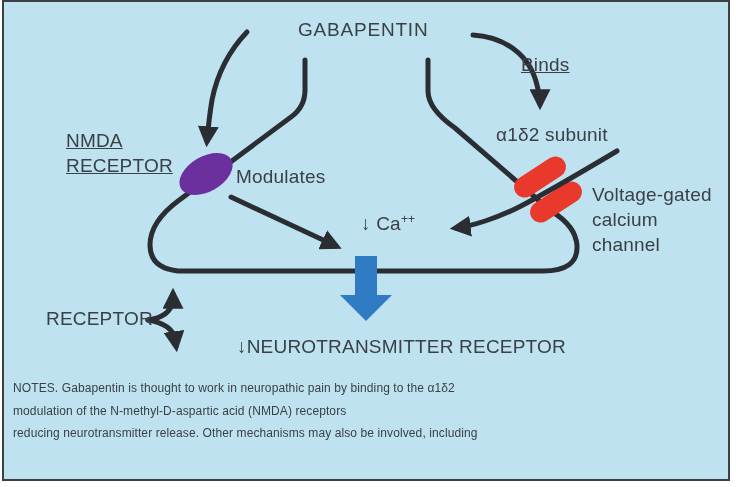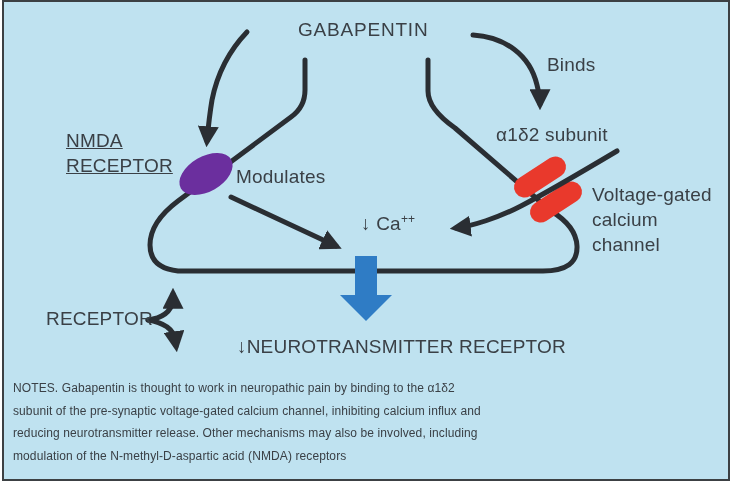--- a/index.html
+++ b/index.html
@@ -53,30 +53,29 @@
 
   <path class="stroke" marker-end="url(#ah)" d="M617,151 C580,173 546,193 521,206 C498,218 472,226 456,228" stroke="#2A2E33"></path>
 
   <polygon points="355,256 377,256 377,295 392,295 366,321 340,295 355,295" fill="#2F7CC5"></polygon>
 
   <path class="stroke" marker-end="url(#ah)" d="M148,320 Q170,317 173,301 L173,294" stroke="#2A2E33"></path>
   <path class="stroke" marker-end="url(#ah)" d="M148,320 Q172,324 175,339 L176,346" stroke="#2A2E33"></path>
 </svg>
 
 <div class="lbl title" style="left:298px;top:18px;">GABAPENTIN</div>
-<div class="lbl" style="left:547px;top:53px;">Binds</div>
+<div class="lbl" style="left:521px;top:53px;text-decoration:underline;">Binds</div>
 <div class="lbl" style="left:496px;top:123px;">α1δ2 subunit</div>
 <div class="lbl multiline" style="left:66px;top:128px;text-decoration:underline;">NMDA
 RECEPTOR</div>
 <div class="lbl" style="left:236px;top:165px;">Modulates</div>
 <div class="lbl multiline" style="left:592px;top:182px;">Voltage-gated
 calcium
 channel</div>
 <div class="lbl ca" style="left:361px;top:208px;"><span>↓ Ca</span><sup>++</sup></div>
 <div class="lbl" style="left:237px;top:335px;">↓NEUROTRANSMITTER RECEPTOR</div>
 <div class="lbl" style="left:46px;top:307px;">RECEPTOR</div>
 
 <div class="notes">
   <div>NOTES. Gabapentin is thought to work in neuropathic pain by binding to the α1δ2</div>
-  <div>subunit of the pre-synaptic voltage-gated calcium channel, inhibiting calcium influx and</div>
+  <div>modulation of the N-methyl-D-aspartic acid (NMDA) receptors</div>
   <div>reducing neurotransmitter release. Other mechanisms may also be involved, including</div>
-  <div>modulation of the N-methyl-D-aspartic acid (NMDA) receptors</div>
 </div>
 
 </body></html>

